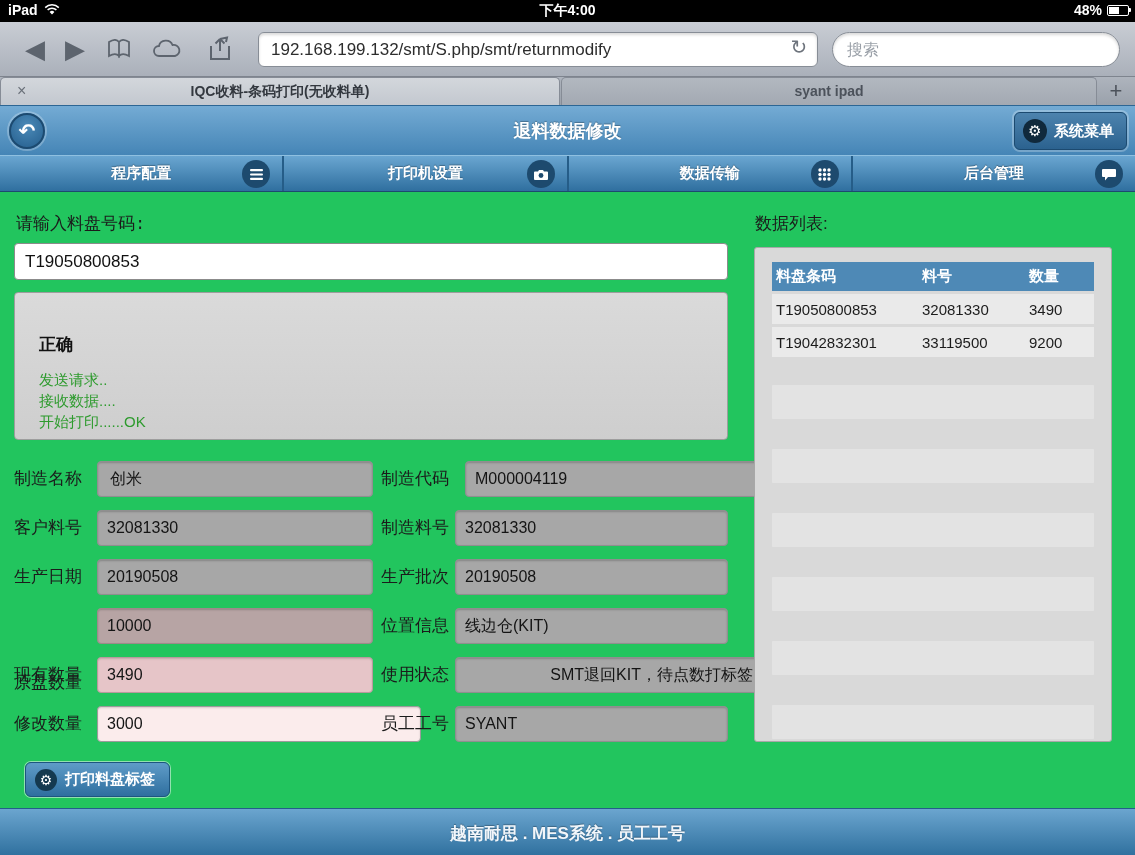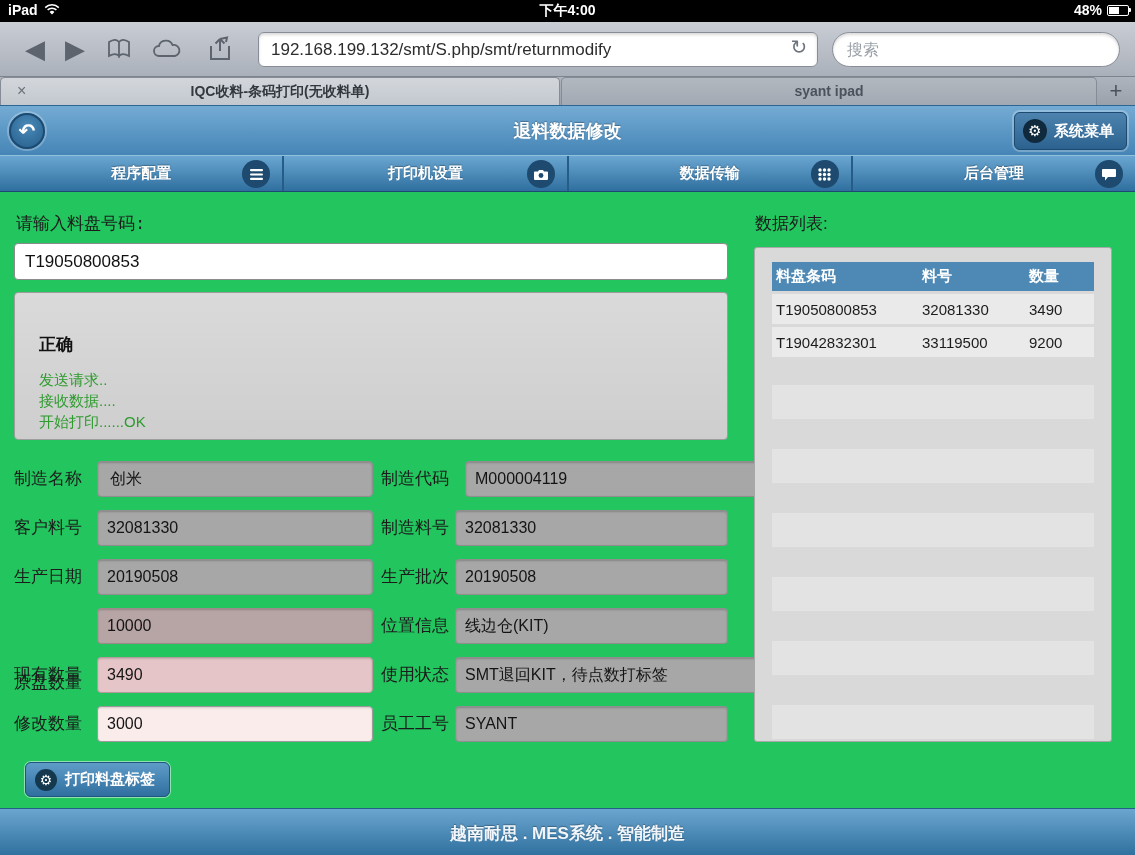--- a/index.html
+++ b/index.html
@@ -258,24 +258,24 @@
   <div class="ffield f-gray" style="left:455px;top:559px;width:273px;">20190508</div>
 
   <div class="frow-label" style="left:14px;top:633px;margin-top:32px;">原盘数量</div>
   <div class="ffield f-mauve" style="left:97px;top:608px;width:276px;">10000</div>
   <div class="frow-label" style="left:381px;top:608px;">位置信息</div>
   <div class="ffield f-gray" style="left:455px;top:608px;width:273px;">线边仓(KIT)</div>
 
   <div class="frow-label" style="left:14px;top:657px;">现有数量</div>
   <div class="ffield f-pink" style="left:97px;top:657px;width:276px;">3490</div>
   <div class="frow-label" style="left:381px;top:657px;">使用状态</div>
-  <div class="ffield f-gray" style="left:455px;top:657px;width:308px;">SMT退回KIT，待点数打标签</div>
+  <div class="ffield f-gray" style="left:455px;top:657px;width:308px;text-align:right;">SMT退回KIT，待点数打标签</div>
 
   <div class="frow-label" style="left:14px;top:706px;">修改数量</div>
-  <input class="ffield f-edit" style="left: 97px; top: 706px; width: 276px; font-size: 16px;" value="3000">
+  <input class="ffield f-edit" style="left: 97px; top: 706px; width: 324px; font-size: 16px;" value="3000">
   <div class="frow-label" style="left:381px;top:706px;">员工工号</div>
   <div class="ffield f-gray" style="left:455px;top:706px;width:273px;">SYANT</div>
 
   <div class="printbtn">
     <span class="circle-ico">⚙</span>
     <span>打印料盘标签</span>
   </div>
 
   <div class="label-txt" style="left:755px;top:212px;">数据列表:</div>
   <div class="datapanel">
@@ -296,16 +296,16 @@
     </div>
     <div class="empty-row first"></div>
     <div class="empty-row"></div>
     <div class="empty-row"></div>
     <div class="empty-row"></div>
     <div class="empty-row"></div>
     <div class="empty-row"></div>
   </div>
 
   <div class="appfooter">
-    <div class="txt">越南耐思 . MES系统 . 智能制造</div>
+    <div class="txt">越南耐思 . MES系统 . 员工工号</div>
   </div>
 
 </div>
 
 </body></html>

